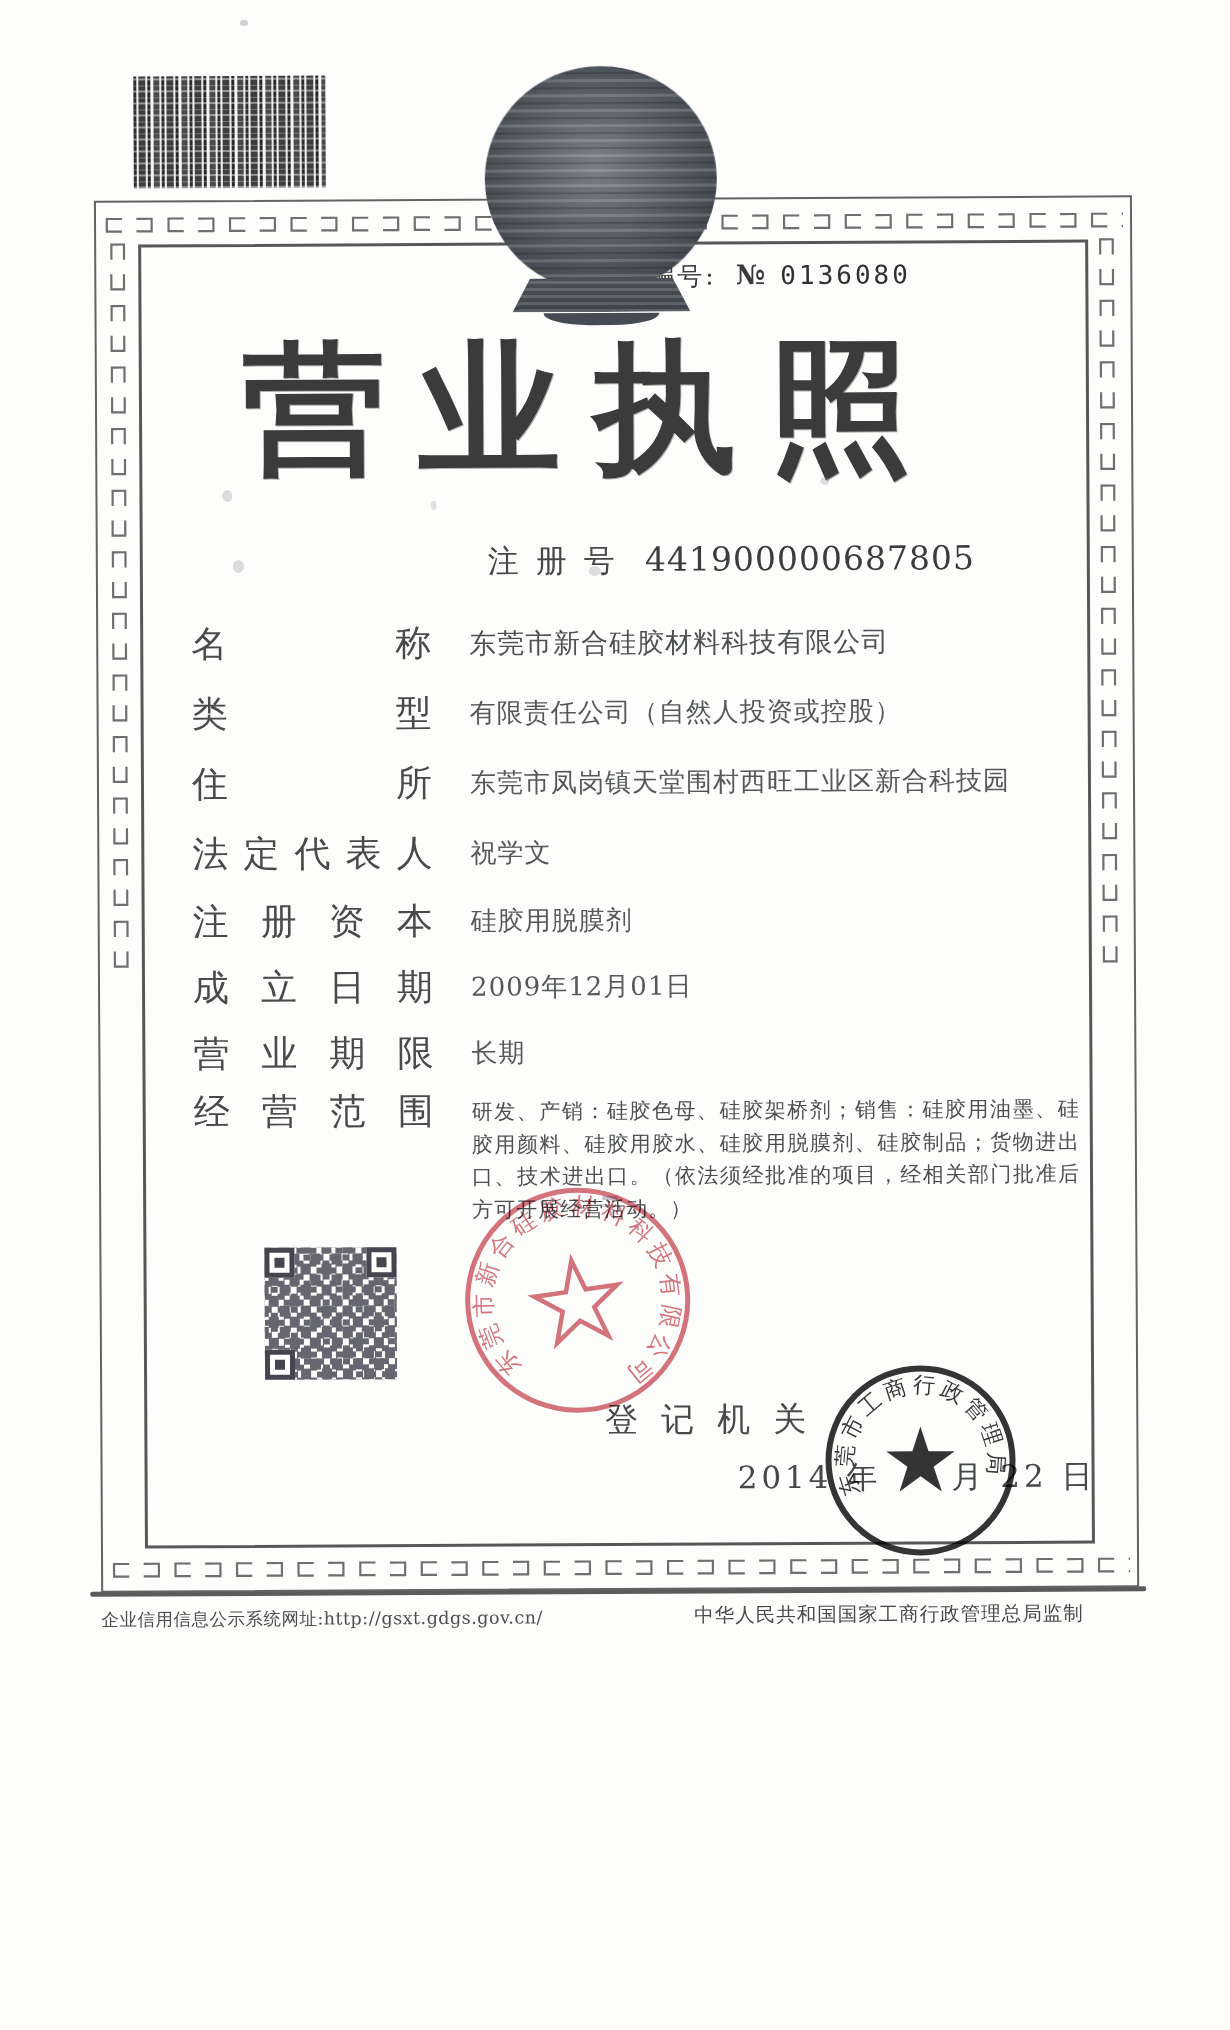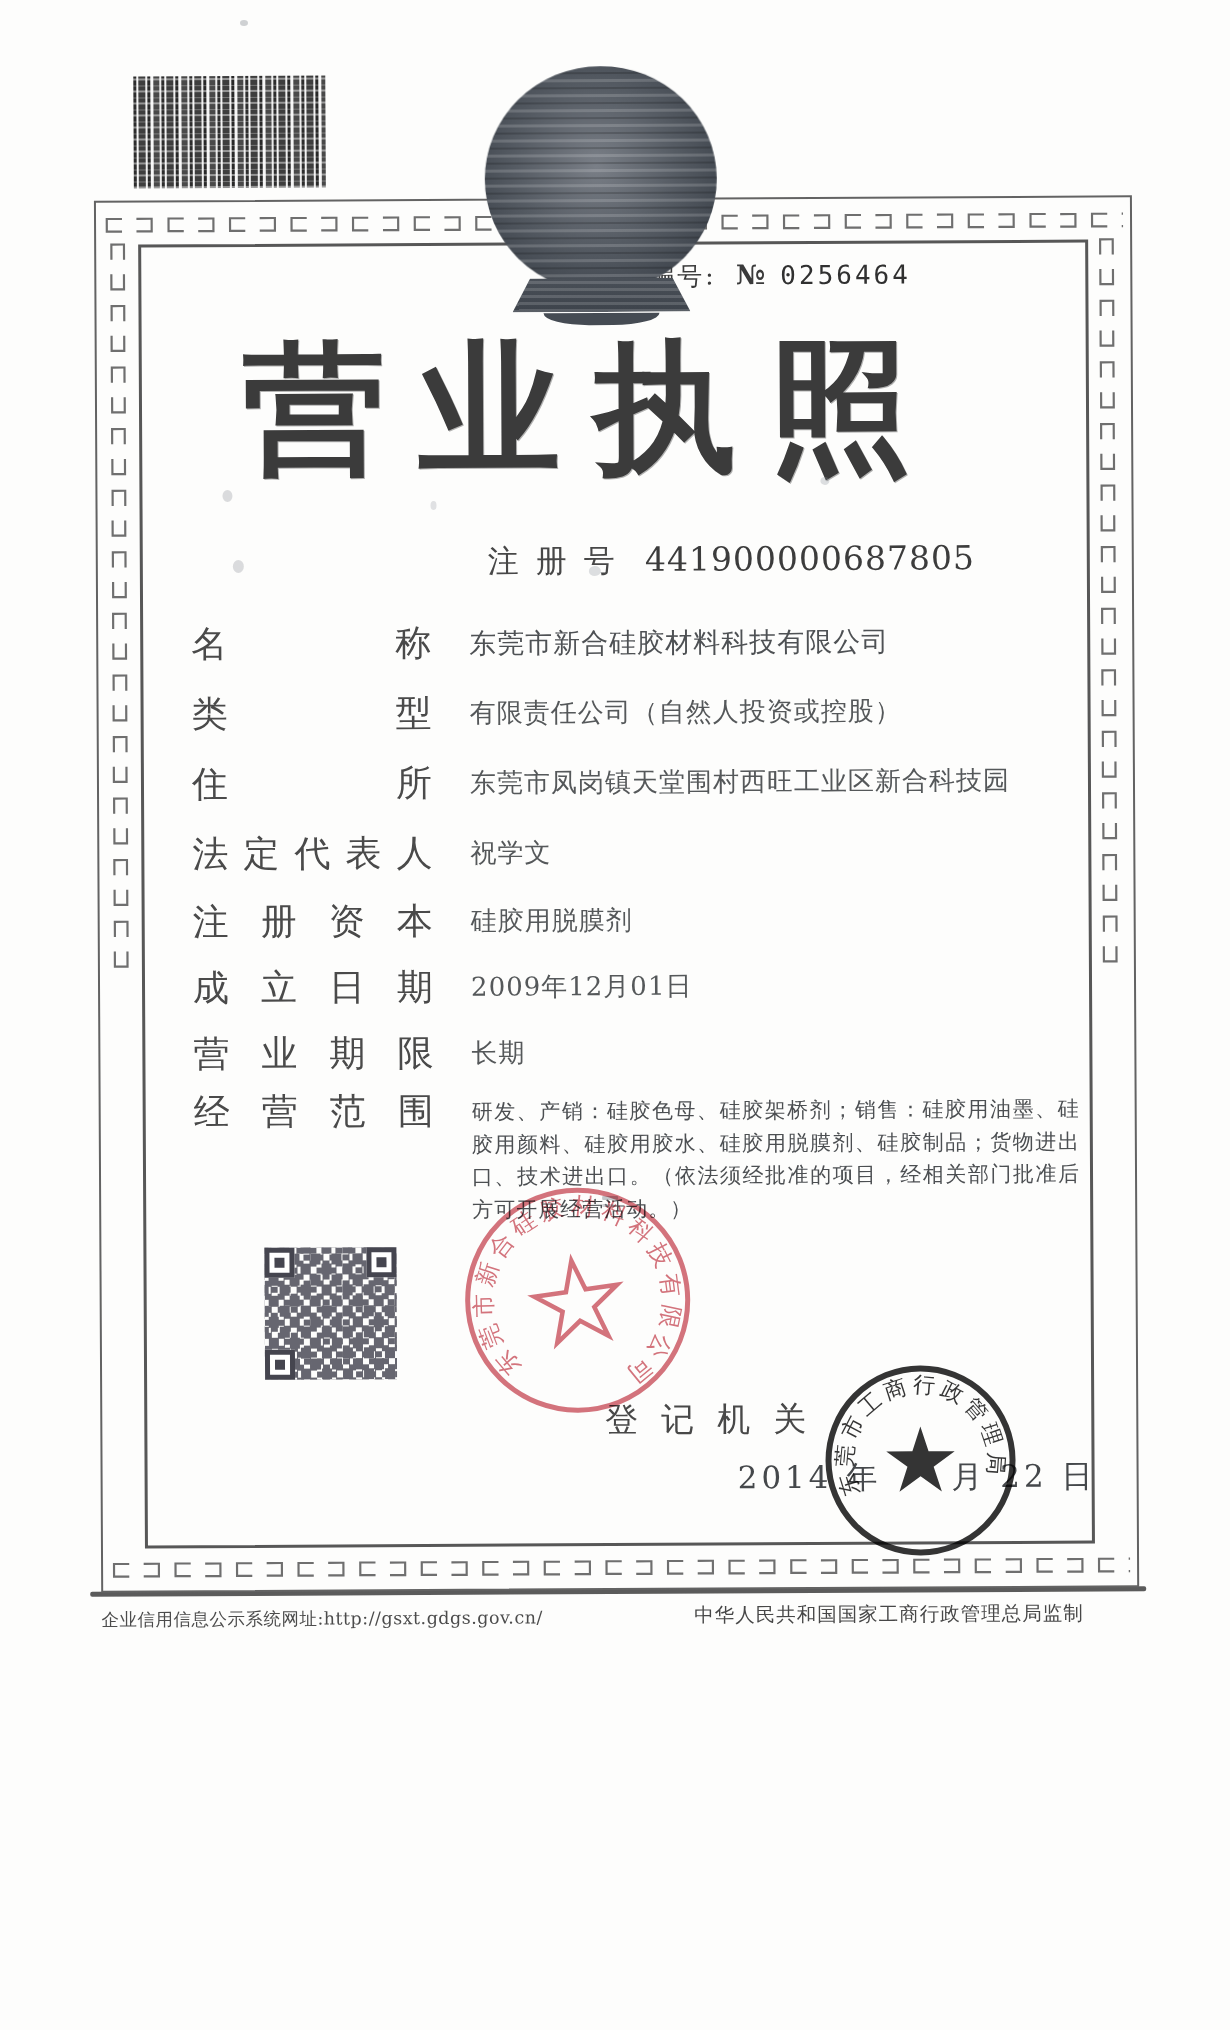--- a/index.html
+++ b/index.html
@@ -118,21 +118,21 @@
       <div class="band top">⊏⊐⊏⊐⊏⊐⊏⊐⊏⊐⊏⊐⊏⊐⊏⊐⊏⊐⊏⊐⊏⊐⊏⊐⊏⊐⊏⊐⊏⊐⊏⊐⊏⊐⊏⊐</div>
       <div class="band bottom">⊏⊐⊏⊐⊏⊐⊏⊐⊏⊐⊏⊐⊏⊐⊏⊐⊏⊐⊏⊐⊏⊐⊏⊐⊏⊐⊏⊐⊏⊐⊏⊐⊏⊐⊏⊐</div>
       <div class="band left">⊏⊐⊏⊐⊏⊐⊏⊐⊏⊐⊏⊐⊏⊐⊏⊐⊏⊐⊏⊐⊏⊐⊏⊐</div>
       <div class="band right">⊏⊐⊏⊐⊏⊐⊏⊐⊏⊐⊏⊐⊏⊐⊏⊐⊏⊐⊏⊐⊏⊐⊏⊐</div>
       <div class="inner-line"></div>
     </div>
 
     <div class="serial">
       <span class="lbl">编号:</span>
       <span class="sym">№</span>
-      <span class="num">0256464</span>
+      <span class="num">0136080</span>
     </div>
 
     <div class="title">营业执照</div>
 
     <div class="regno">
       <span class="lbl">注册号</span>
       <span class="num">441900000687805</span>
     </div>
 
     <div class="row name" style="top:618px">

